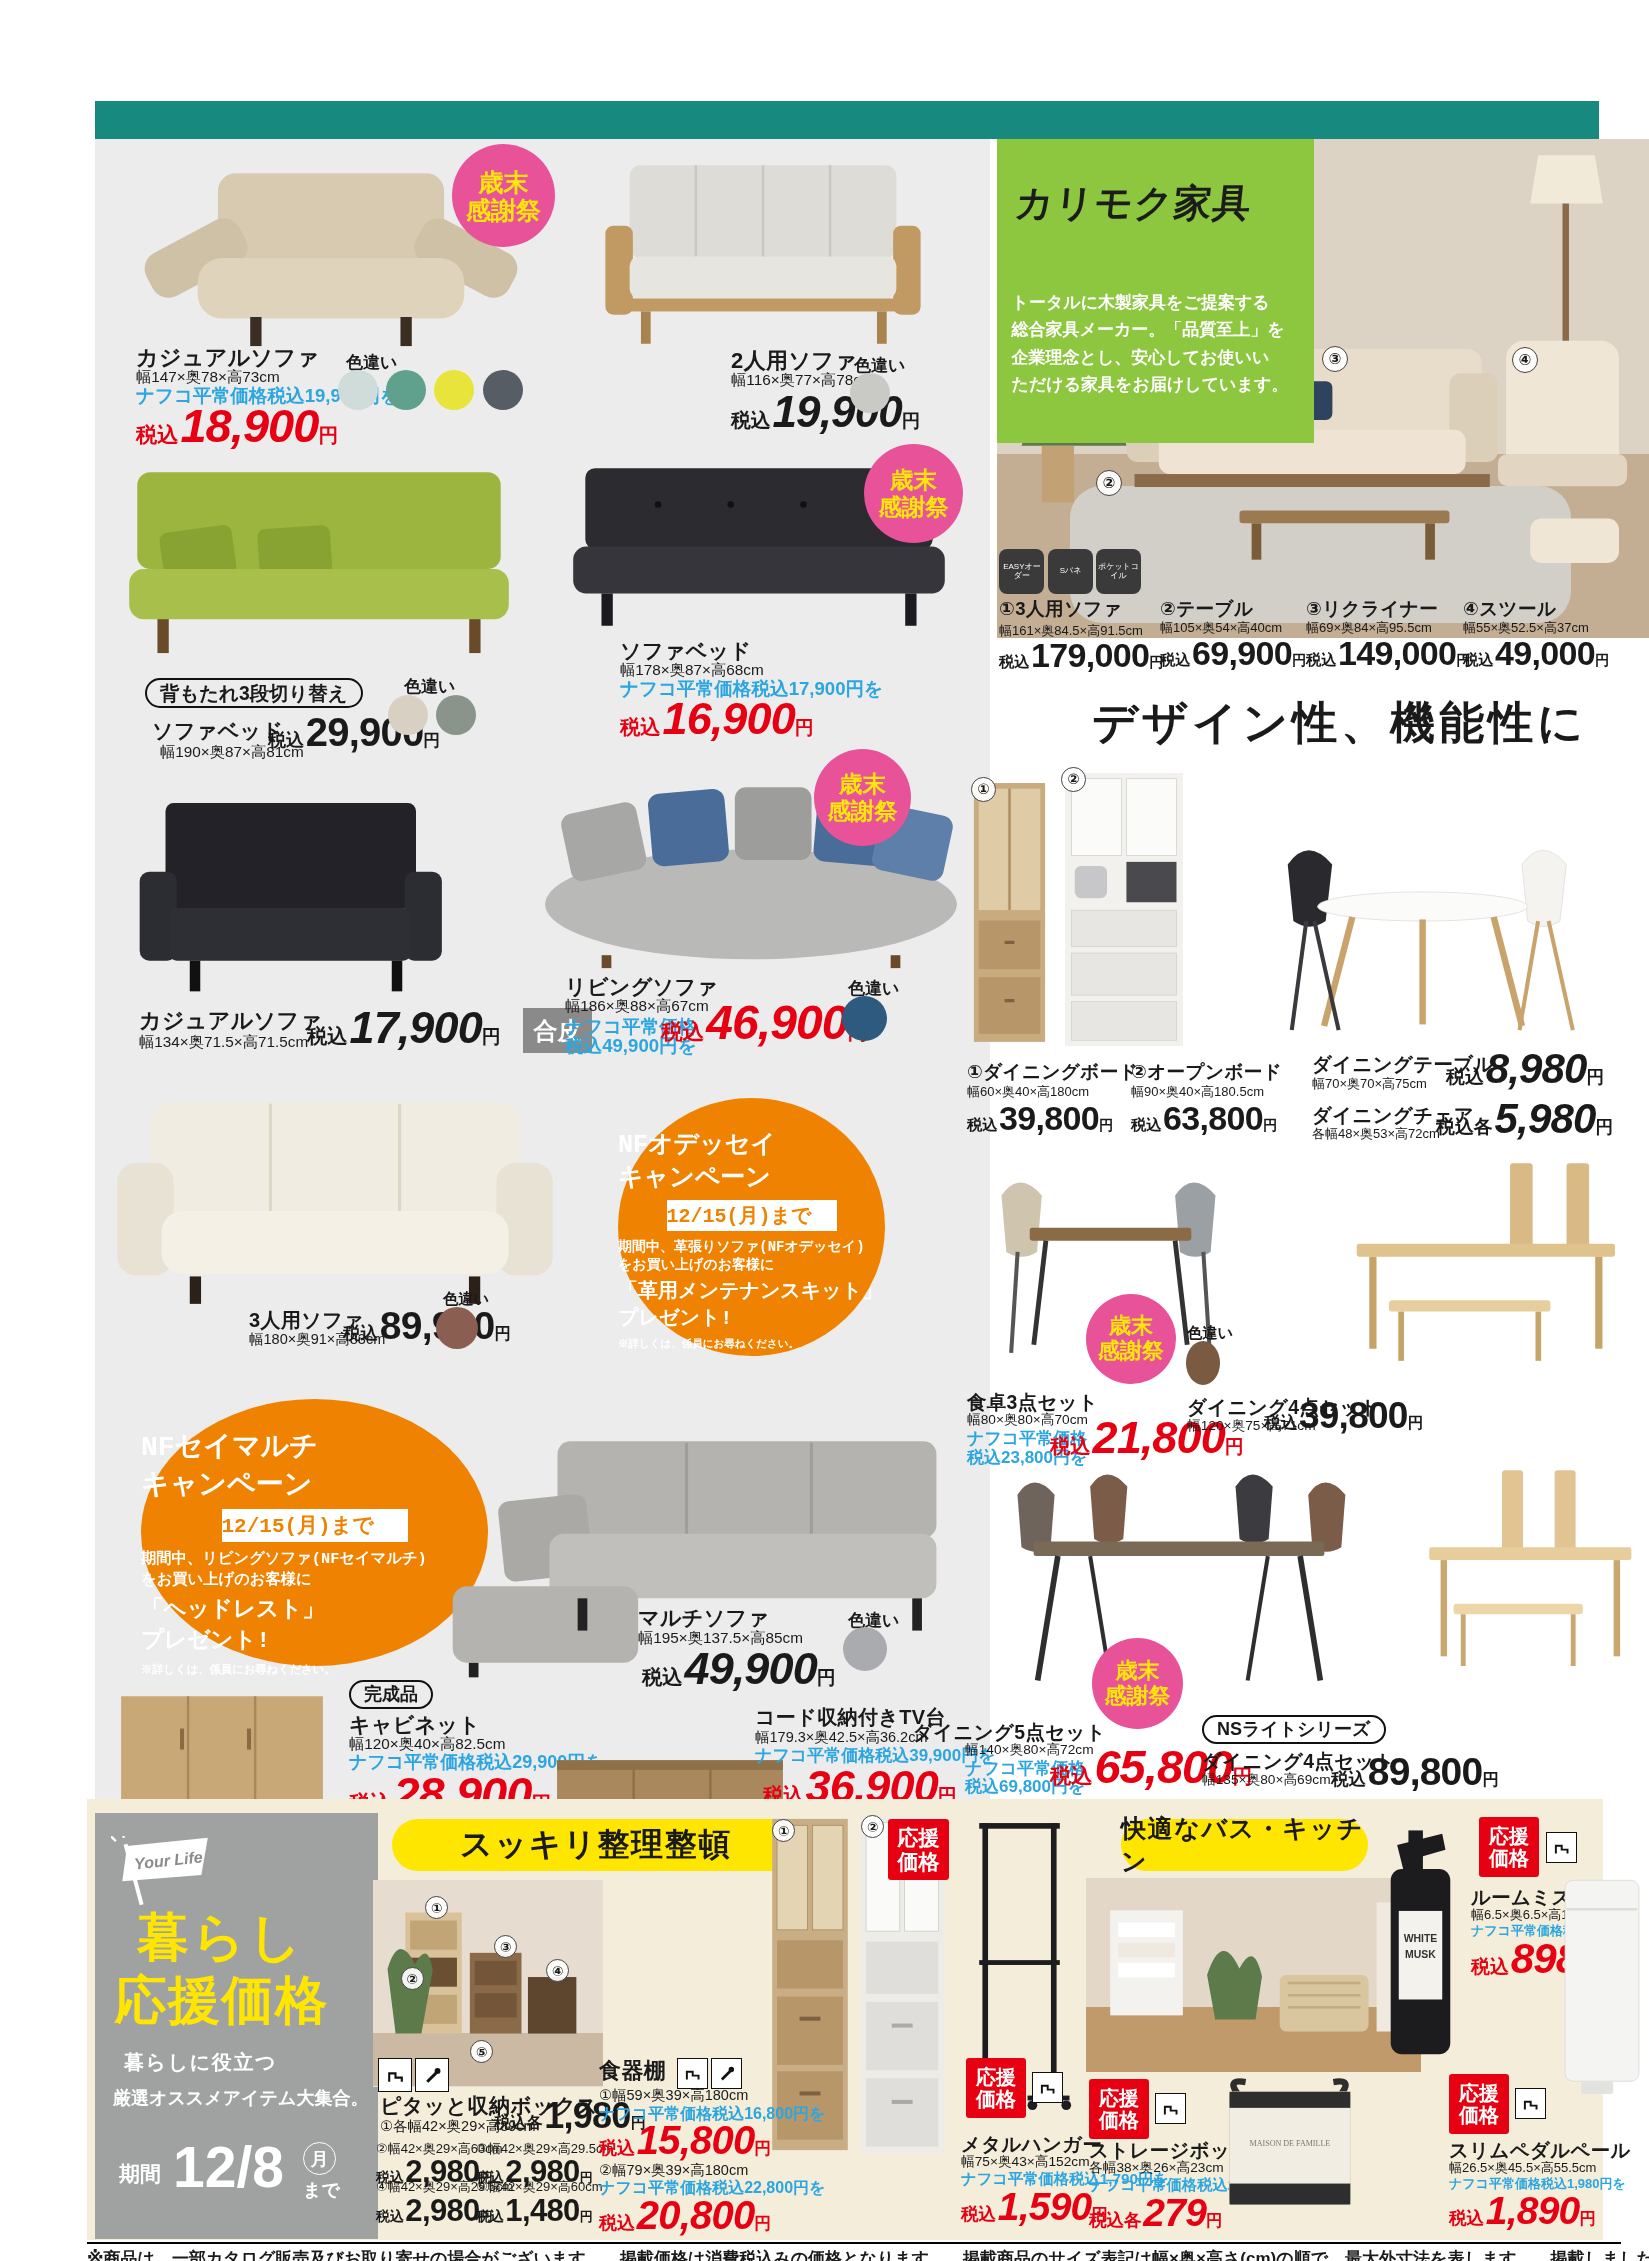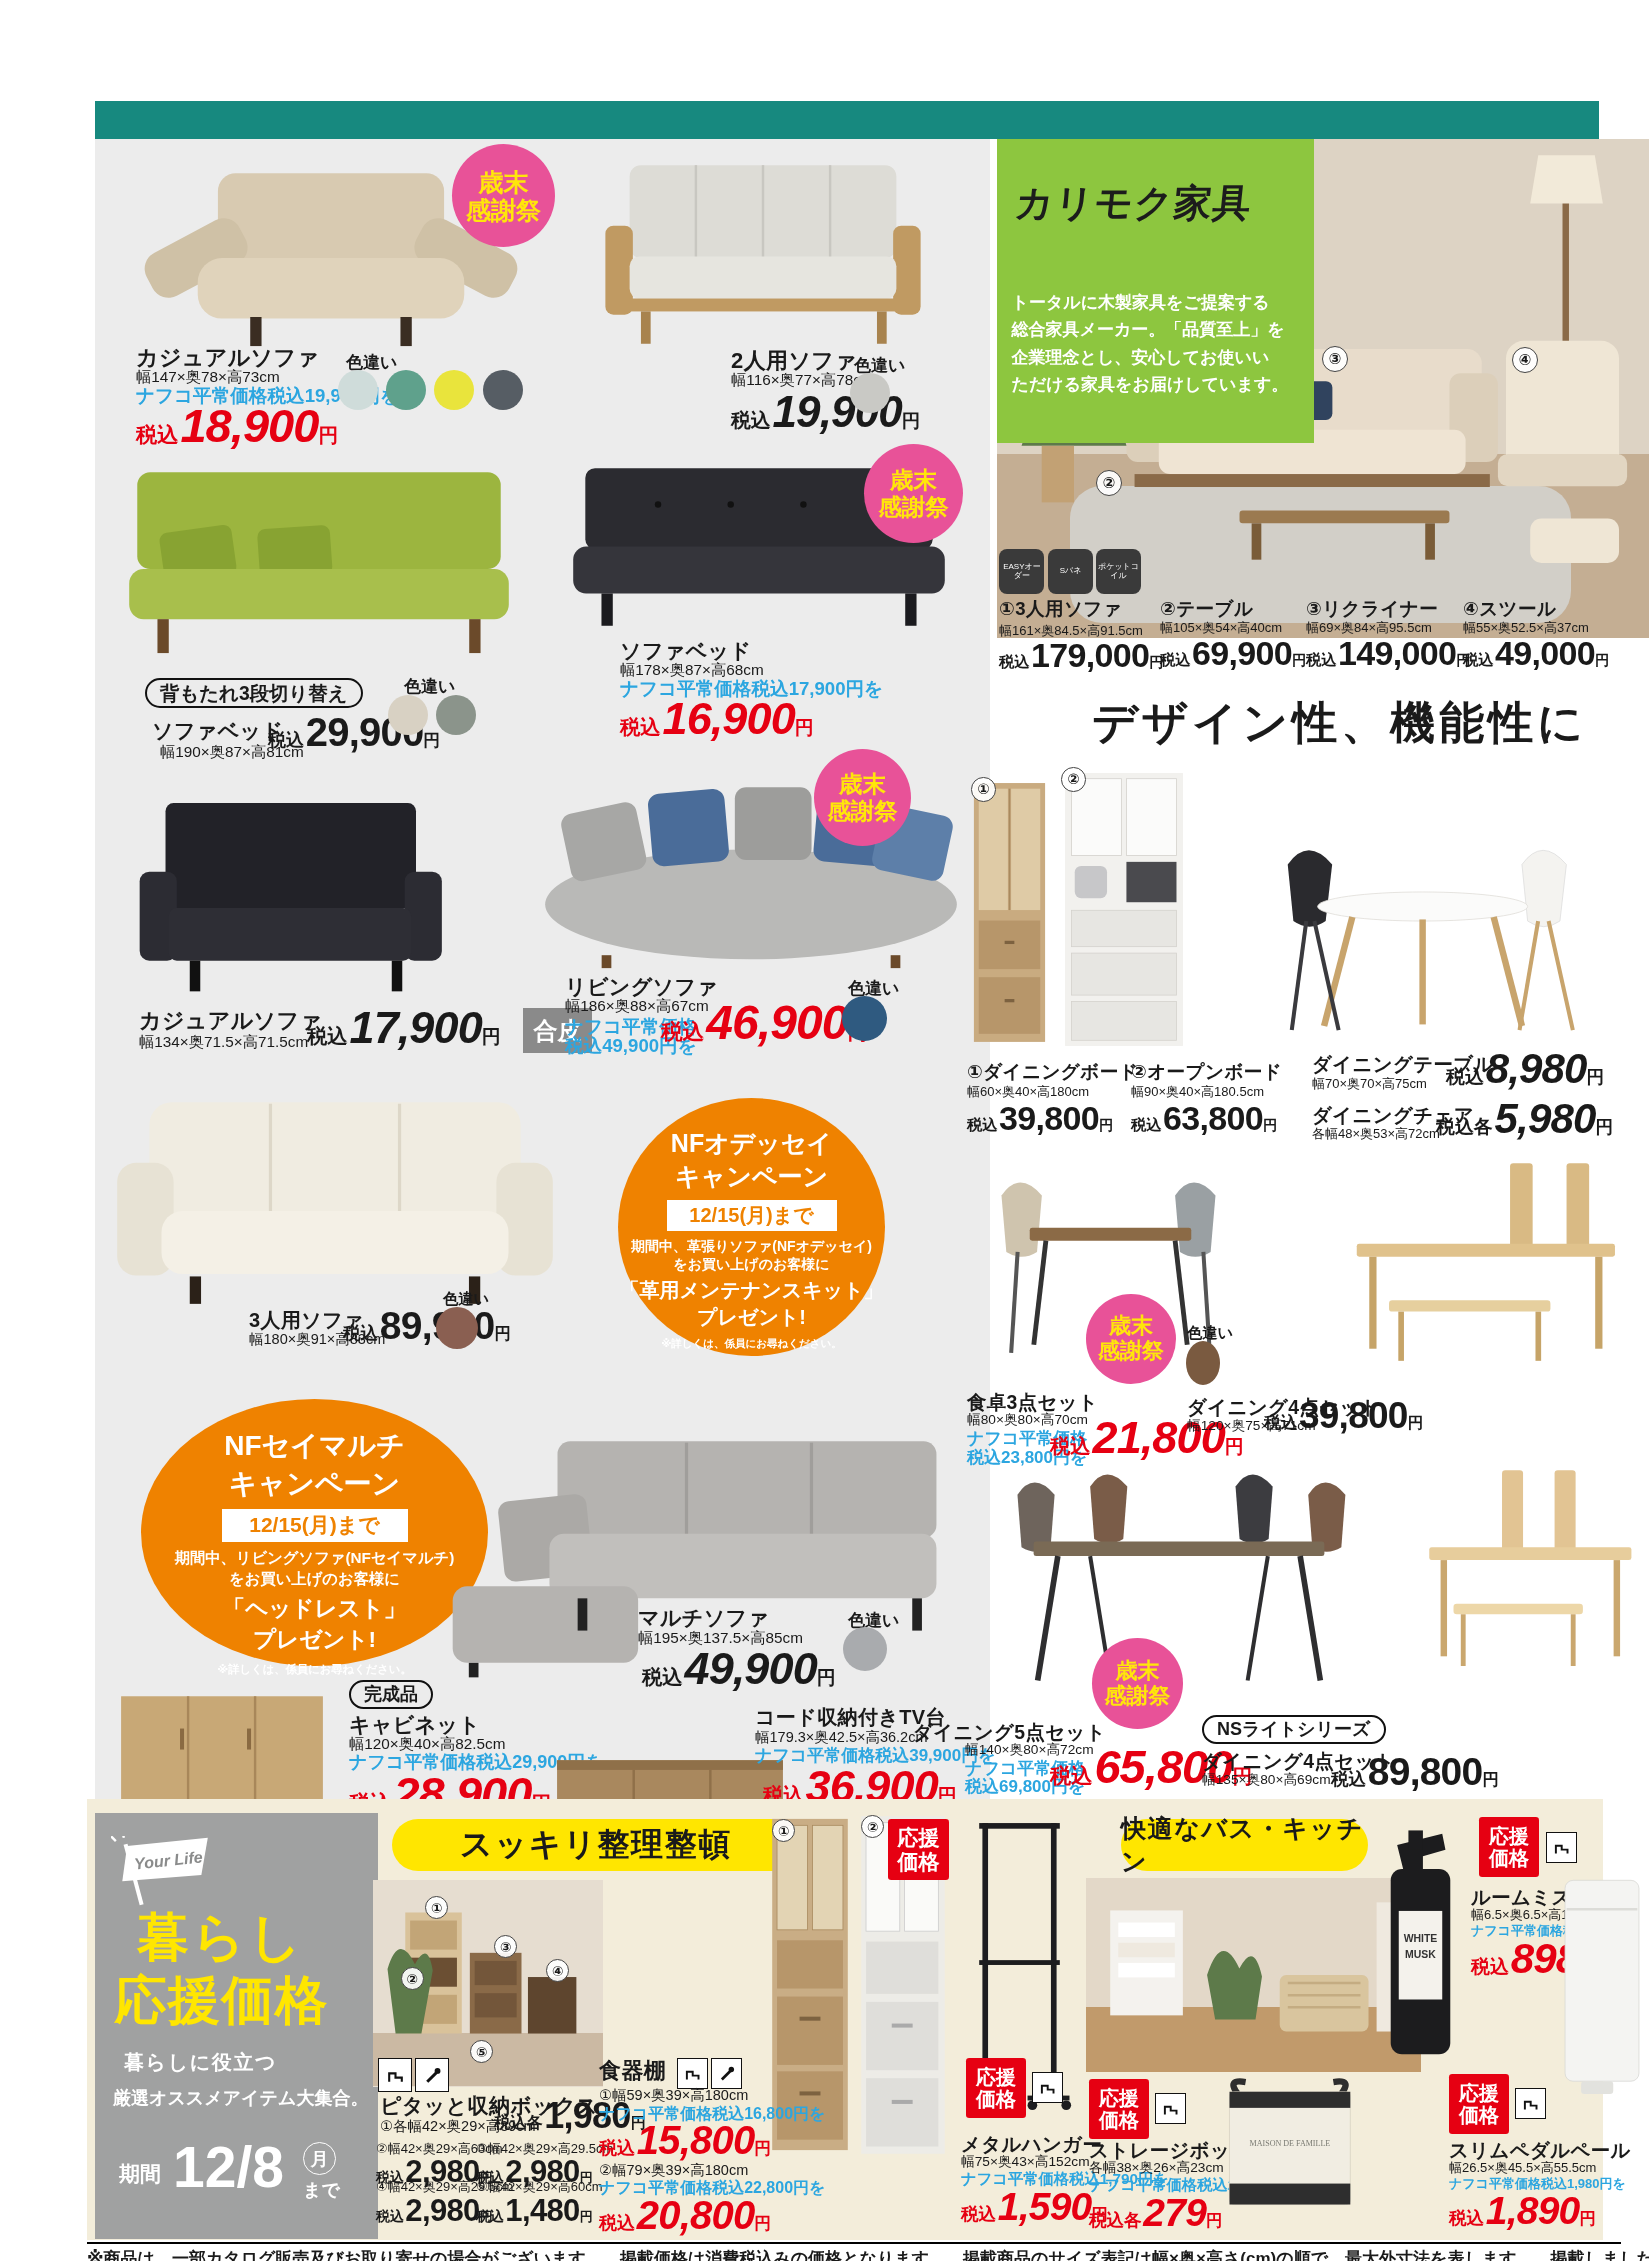--- a/index.html
+++ b/index.html
@@ -14,21 +14,21 @@
   .pr .y{font-size:.42em;font-weight:900;}
   .red{color:#e60012;} .red .n{font-style:italic;}
   .blk{color:#1a1a1a;}
   .it .n{font-style:italic;}
   .cd{font-size:17px;font-weight:bold;}
   .sw{position:absolute;border-radius:50%;}
   .sale{background:#e85298;border-radius:50%;color:#ffe60a;font-weight:900;display:flex;flex-direction:column;align-items:center;justify-content:center;text-align:center;line-height:1.12;}
   .sup{background:#e60012;color:#fff;font-weight:900;display:flex;flex-direction:column;align-items:center;justify-content:center;text-align:center;line-height:1.1;border-radius:3.2px;}
   .pill{border:2.4px solid #111;border-radius:807px;font-weight:bold;display:inline-block;padding:1.6px 13px;background:transparent;line-height:1.2;}
   .gb{background:#8a8a8a;color:#fff;font-weight:bold;display:flex;align-items:center;justify-content:center;}
-  .camp{background:#ef8200;border-radius:50%;color:#fff;text-align:center;font-weight:bold;}
+  .camp{background:#ef8200;border-radius:50%;color:#fff;font-weight:bold;font-family:Liberation Mono, monospace;}
   .camp .dt{background:#fff;color:#ef8200;font-weight:900;margin:6.5px auto;}
   .ybn{background:#ffe600;border-radius:27.5px;display:flex;align-items:center;justify-content:center;font-weight:900;letter-spacing:1.6px;}
   .circ{background:rgba(255,255,255,.92);border:1.6px solid #444;border-radius:50%;display:flex;align-items:center;justify-content:center;font-weight:bold;}
   .tagbox{background:#3a3a3a;color:#fff;display:flex;flex-direction:column;align-items:center;justify-content:center;text-align:center;line-height:1.1;border-radius:8px;}
   .serif{font-family:"Liberation Serif","DejaVu Serif",serif;}
   .wt{color:#fff;font-weight:bold;}
   .icsq{background:#fff;border:1.6px solid #111;display:flex;align-items:center;justify-content:center;}
 </style>
 </head>
 <body>

